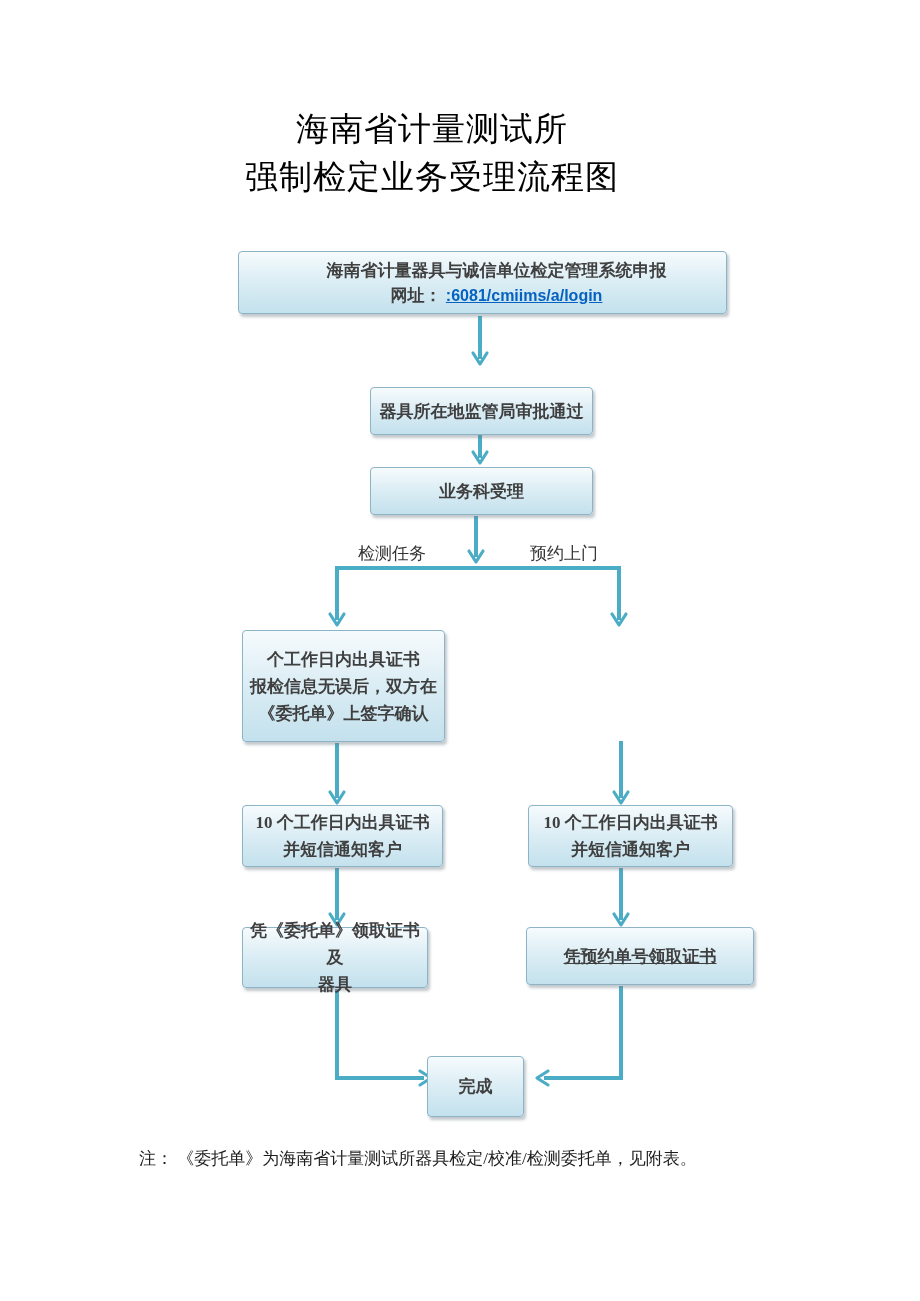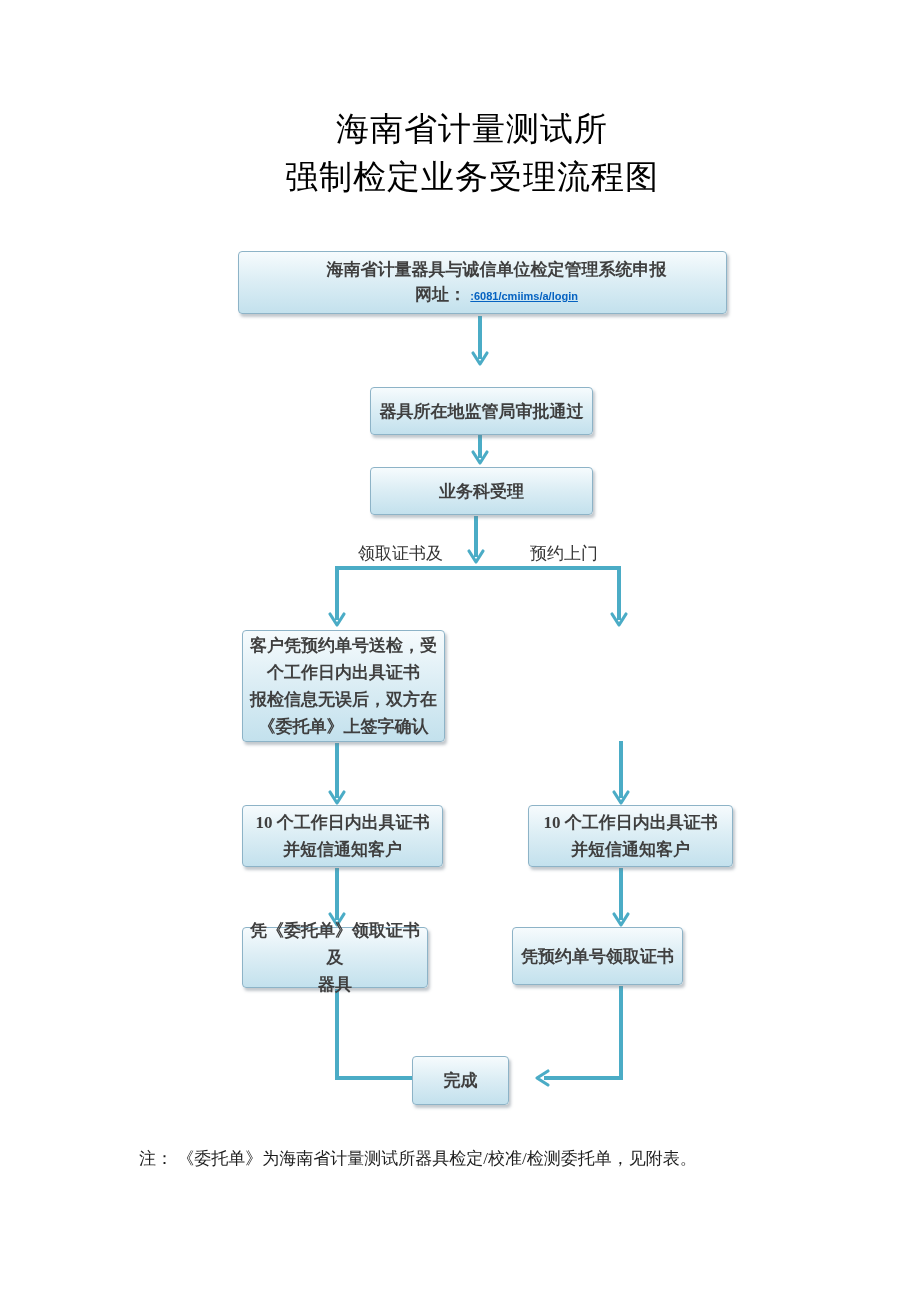--- a/index.html
+++ b/index.html
@@ -14,21 +14,21 @@
   html,body{margin:0;padding:0;}
   body{
     width:920px;height:1301px;background:#ffffff;overflow:hidden;
     font-family:"Liberation Serif","DejaVu Serif",serif;
     position:relative;
   }
   .page{position:absolute;inset:0;}
   .title{
     position:absolute;left:0;top:105px;width:864px;
     text-align:center;color:#000;
-    font-size:33px;line-height:48px;letter-spacing:1px;padding-left:40px;
+    font-size:33px;line-height:48px;letter-spacing:1px;
   }
   .connectors{position:absolute;left:0;top:0;}
   .connectors .stem{stroke:var(--arrow);stroke-width:4;fill:none;}
   .connectors .elbow{stroke:var(--arrow);stroke-width:4;fill:none;stroke-linejoin:miter;}
   .connectors .head{stroke:var(--arrow);stroke-width:3.2;fill:none;stroke-linecap:round;stroke-linejoin:round;}
   .node{
     position:absolute;box-sizing:border-box;
     border:1px solid var(--box-border);border-radius:4px;
     background:linear-gradient(180deg,var(--box-fill-top) 0%,var(--box-fill-mid) 45%,var(--box-fill-bottom) 100%);
     box-shadow:2px 3px 3px rgba(110,125,135,.42);
@@ -36,25 +36,25 @@
     color:var(--text);font-weight:bold;font-size:17px;line-height:27px;text-align:center;
   }
   #node-portal{left:238px;top:251px;width:489px;height:63px;line-height:25px;padding-left:28px;}
   #node-approval{left:370px;top:367px;width:223px;height:48px;margin-top:20px;}
   #node-acceptance{left:370px;top:467px;width:223px;height:48px;}
   #node-left-submit{left:242px;top:630px;width:203px;height:112px;}
   #node-right-dispatch{left:528px;top:630px;width:205px;height:110px;}
   #node-left-cert{left:242px;top:805px;width:201px;height:62px;}
   #node-right-cert{left:528px;top:805px;width:205px;height:62px;}
   #node-left-pickup{left:242px;top:927px;width:186px;height:61px;}
-  #node-right-pickup{left:512px;top:927px;width:171px;height:58px;}
-  #node-done{left:412px;top:1056px;width:97px;height:49px;}
+  #node-right-pickup{left:526px;top:927px;width:228px;height:58px;text-decoration:underline;}
+  #node-done{left:427px;top:1056px;width:97px;height:61px;}
   .portal-line2 a{
     color:var(--link);text-decoration:underline;
-    font-family:"Liberation Sans","DejaVu Sans",sans-serif;font-size:11px;
+    font-family:"Liberation Sans","DejaVu Sans",sans-serif;font-size:16px;
   }
   .branch-label{
     position:absolute;font-size:17px;color:#333;font-weight:normal;white-space:nowrap;
   }
   #label-appoint-delivery{left:358px;top:542px;}
   #label-appoint-onsite{left:530px;top:542px;}
   .note{
     position:absolute;left:130px;top:1147px;font-size:17px;color:#1c1c1c;white-space:nowrap;margin-left:9px;
   }
 </style>
@@ -120,25 +120,24 @@
   </div>
 
   <div class="node" id="node-approval">
     <div>器具所在地监管局审批通过</div>
   </div>
 
   <div class="node" id="node-acceptance">
     <div>业务科受理</div>
   </div>
 
-  <div class="branch-label" id="label-appoint-delivery">领取证书及</div>
+  <div class="branch-label" id="label-appoint-delivery">检测任务</div>
   <div class="branch-label" id="label-appoint-onsite">预约上门</div>
 
   <div class="node" id="node-left-submit">
-    <div>客户凭预约单号送检，受</div>
     <div>个工作日内出具证书</div>
     <div>报检信息无误后，双方在</div>
     <div>《委托单》上签字确认</div>
   </div>
 
 
   <div class="node" id="node-left-cert">
     <div>10 个工作日内出具证书</div>
     <div>并短信通知客户</div>
   </div>

